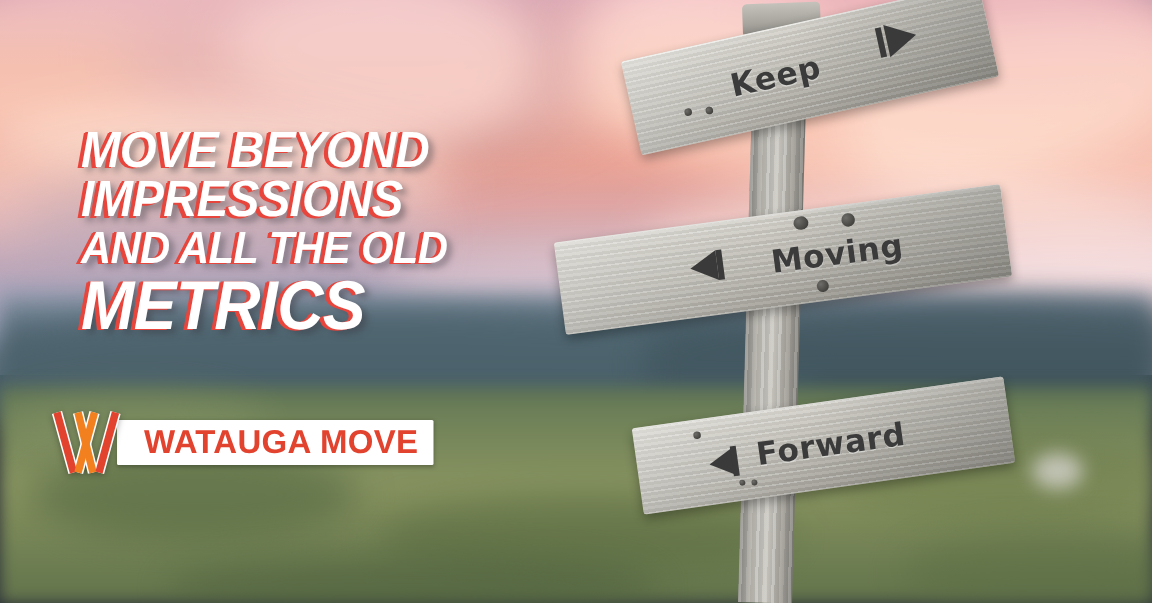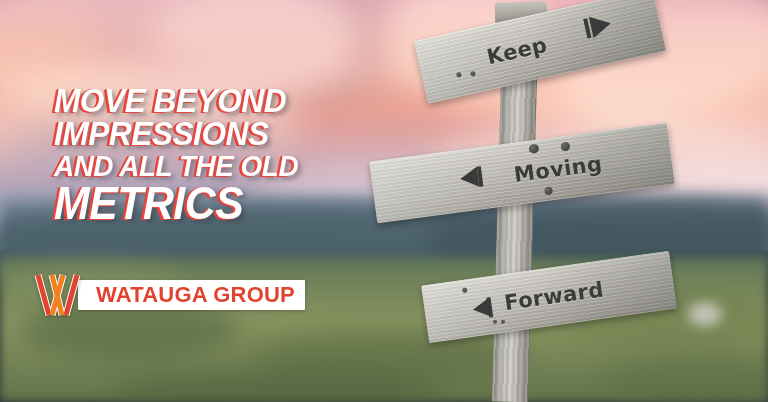--- a/index.html
+++ b/index.html
@@ -271,16 +271,16 @@
           <path d="M20 5 L30 45"></path>
           <path d="M31 5 L20 45"></path>
           <path d="M45 5 L34 45"></path>
         </g>
         <path d="M6 5 L17 45" stroke="#e2432f" stroke-width="5" fill="none"></path>
         <path d="M20 5 L30 45" stroke="#f2801f" stroke-width="5" fill="none"></path>
         <path d="M31 5 L20 45" stroke="#f2801f" stroke-width="5" fill="none"></path>
         <path d="M45 5 L34 45" stroke="#e2432f" stroke-width="5" fill="none"></path>
       </svg>
     </div>
-    <div class="logo-word">WATAUGA GROUP</div>
+    <div class="logo-word">WATAUGA MOVE</div>
   </div>
 
 </div>
 
 </body></html>

